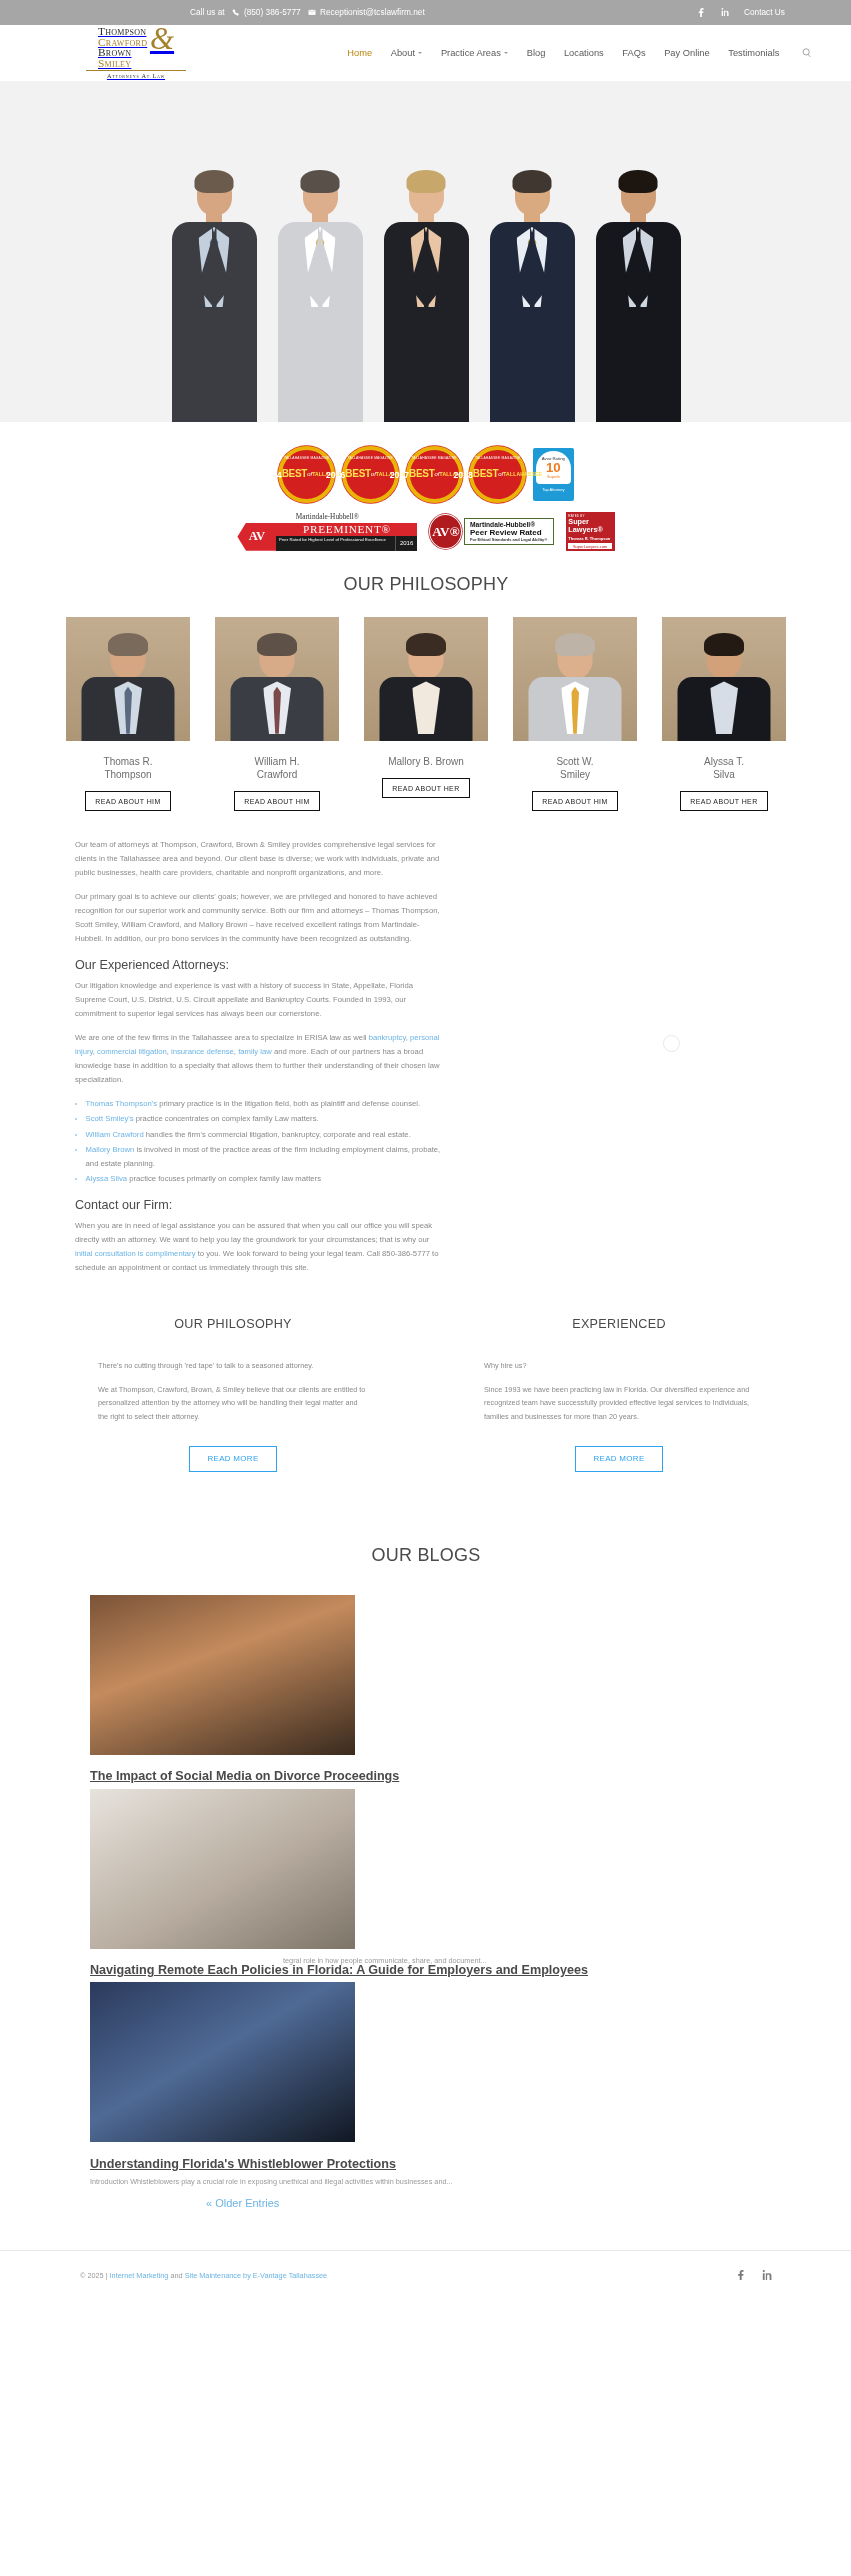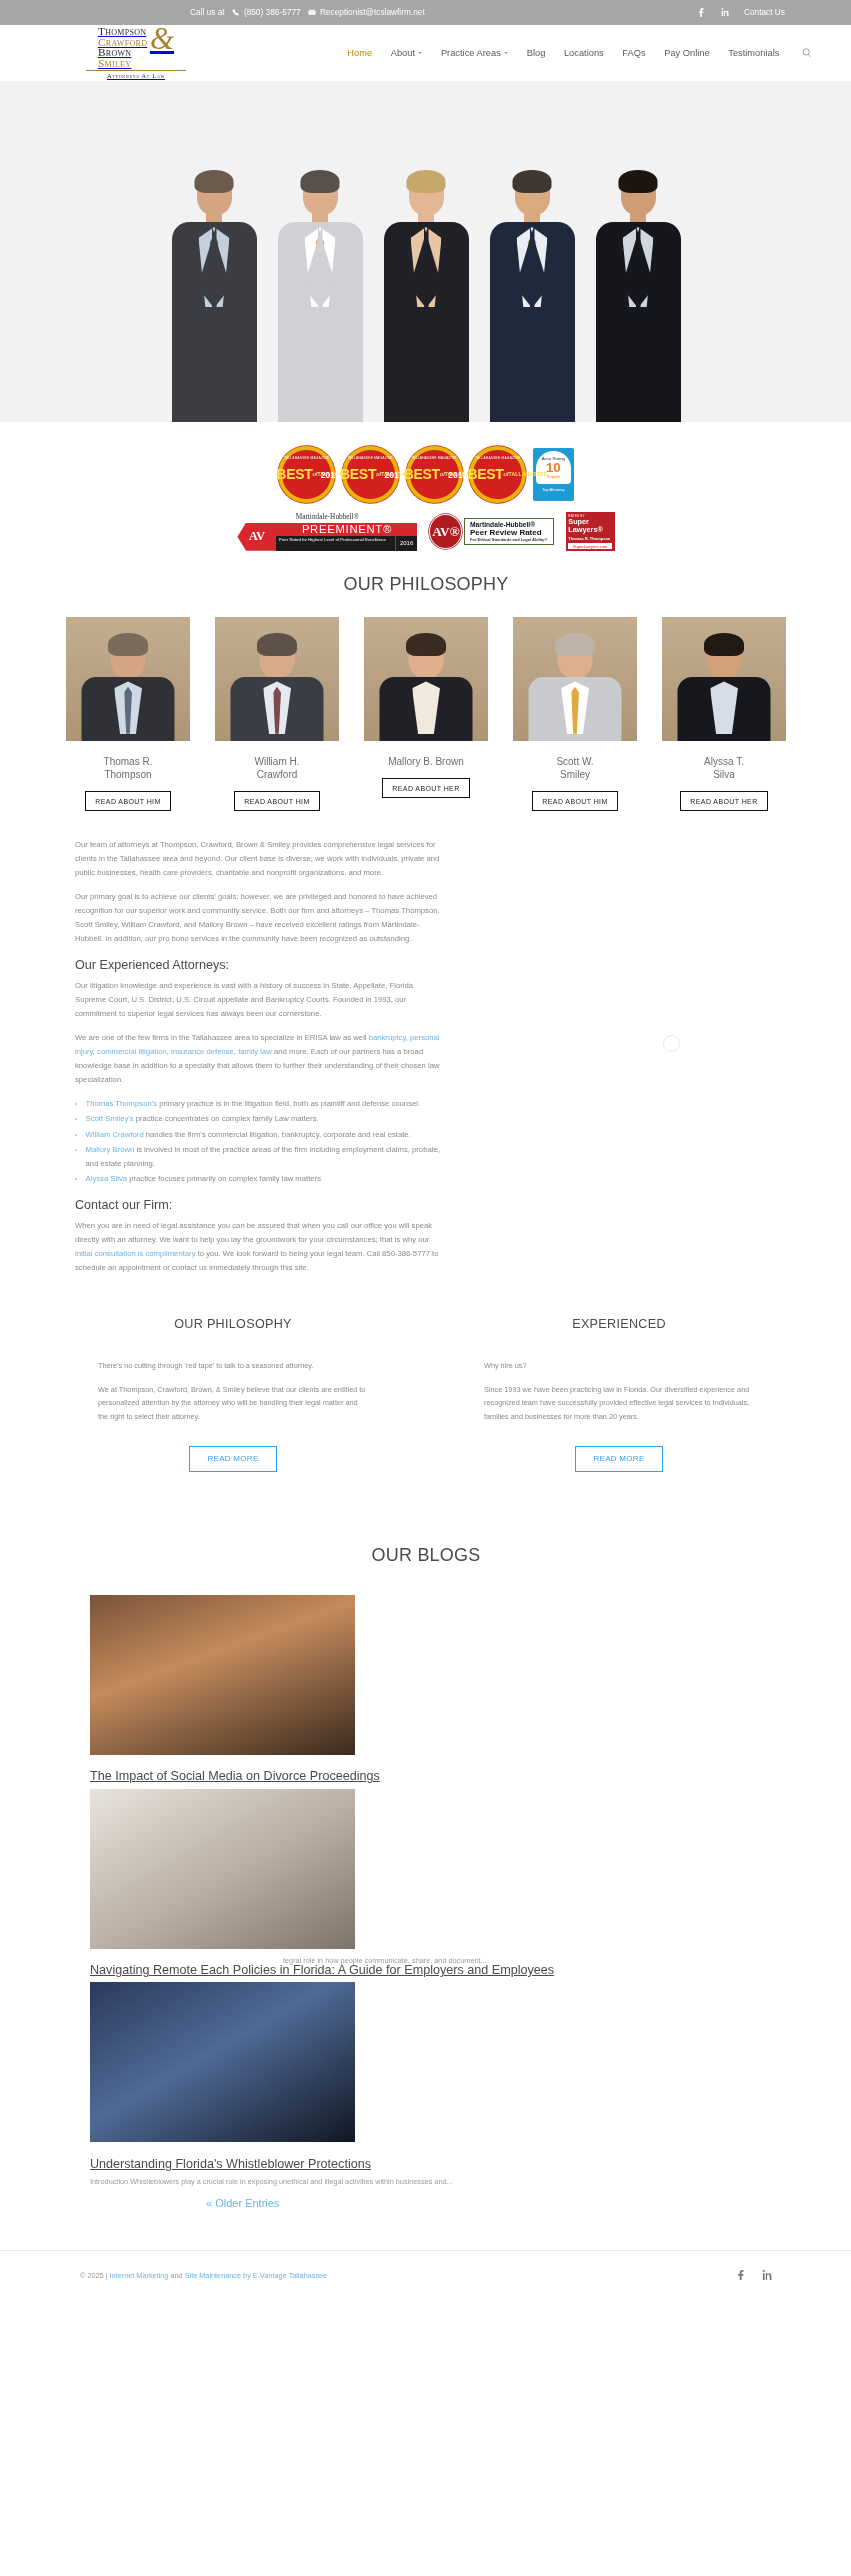--- a/index.html
+++ b/index.html
@@ -122,40 +122,40 @@
   .best-badge {
     width: 57px; height: 57px; border-radius: 50%;
     background: #d41f1f;
     border: 4px solid #eab308;
     box-shadow: 0 0 0 0.7px #d41f1f;
     display: flex; flex-direction: row; align-items: center; justify-content: center;
     color: #ffe14d; position: relative;
   }
   .bb-top { font-size: 3.3px; color: #fff; letter-spacing: 0.2px; position: absolute; top: 6px; }
   .bb-year { font-size: 8.7px; color: #ffffff; font-weight: bold; margin-top: 1.3px; }
-  .bb-best { font-size: 14px; font-weight: bold; color: #ffe14d; line-height: 1; letter-spacing: -0.3px; }
+  .bb-best { font-size: 10px; font-weight: bold; color: #ffe14d; line-height: 1; letter-spacing: -0.3px; }
   .bb-of { font-size: 6px; color: #ffffff; font-style: italic; line-height: 1; }
   .bb-city { font-size: 5px; color: #ffe14d; font-weight: bold; letter-spacing: 0.2px; }
 
   .avvo-badge {
     width: 41px; height: 53px; background: #1e9ad6; border-radius: 2px;
     display: flex; flex-direction: column; align-items: center; padding-top: 3.3px; color: #fff;
   }
   .avvo-inner { background: #fff; width: 35px; height: 33px; border-radius: 17.3px 17.3px 4px 4px; display: flex; flex-direction: column; align-items: center; justify-content: center; }
   .avvo-label { font-size: 4.3px; color: #333; }
   .avvo-num { font-size: 13.3px; color: #f07c1f; font-weight: bold; line-height: 1; }
   .avvo-sup { font-size: 4px; color: #f07c1f; }
   .avvo-foot { font-size: 4px; margin-top: 3.3px; }
 
   .av-pre { display: flex; flex-direction: column; align-items: center; }
   .av-pre-top { font-family: "Liberation Serif", serif; font-size: 7.3px; color: #333; margin-bottom: 1.3px; }
   .av-pre-box { display: flex; width: 180px; height: 28px; }
   .av-hex { width: 39px; background: #d8262c; color: #fff; display: flex; align-items: center; justify-content: center; font-size: 12.6px; font-weight: bold; font-family: "Liberation Serif", serif; clip-path: polygon(0 50%, 22% 0, 100% 0, 100% 100%, 22% 100%); }
   .av-pre-right { flex: 1; display: flex; flex-direction: column; }
-  .av-pre-word { background: #d8262c; color: #fff; font-size: 11.3px; letter-spacing: 0.7px; text-align: center; padding: 0.7px 0; font-family: Liberation Sans, sans-serif; }
+  .av-pre-word { background: #d8262c; color: #fff; font-size: 11.3px; letter-spacing: 0.7px; text-align: center; padding: 0.7px 0; font-family: Liberation Serif, serif; }
   .av-pre-bottom { display: flex; flex: 1; }
   .av-pre-txt { background: #1c1c1c; color: #fff; font-size: 4.3px; line-height: 1.25; flex: 1; padding: 1.3px 2.7px; }
   .av-pre-yr { background: #1c1c1c; color: #fff; font-size: 6px; display: flex; align-items: center; justify-content: center; width: 22.6px; border-left: 0.7px solid #555; }
 
   .av-peer { display: flex; align-items: center; gap: 1.3px; }
   .av-circle { width: 33px; height: 35px; border-radius: 50%; background: #b01b20; border: 1.3px solid #fff; box-shadow: 0 0 0 0.7px #b01b20; color: #fff; display: flex; align-items: center; justify-content: center; font-family: "Liberation Serif", serif; font-size: 13.3px; font-weight: bold; }
   .av-peer-txt { border: 1.3px solid #4d6b2f; padding: 2px 5.3px; background: #fff; }
   .av-peer-l1 { font-size: 6.7px; color: #111; font-weight: bold; }
   .av-peer-l2 { font-size: 8px; color: #111; font-weight: bold; }
   .av-peer-l3 { font-size: 4px; color: #333; font-weight: bold; }
@@ -227,21 +227,21 @@
   }
 
   
   .blogs { padding: 33px 0 13.3px; }
   .blog-list { width: 672px; margin: 29px auto 0; position: relative; }
   .blog-item { position: relative; margin-bottom: 0; }
   .blog-thumb { width: 265px; height: 160px; overflow: hidden; position: relative; }
   .b1 { background: linear-gradient(160deg,#7a5338,#c48b5d 40%,#3a2a1e); }
   .b2 { background: linear-gradient(150deg,#e7e3dd,#b8ada0 55%,#7d7468); }
   .b3 { background: linear-gradient(150deg,#2b3a5c,#4f6a96 45%,#111722); }
-  .blog-title { font-size: 12.6px; color: #4a4a4a; font-weight: 400; margin: 14.6px 0 5.3px; }
+  .blog-title { font-size: 12.6px; color: #4a4a4a; font-weight: 700; margin: 14.6px 0 5.3px; }
   .blog-excerpt { font-size: 7.3px; color: #9a9a9a; line-height: 1.7; }
   .blog-ex-offset { margin-left: 193px; margin-top: -17.3px; }
   .older { font-size: 11px; color: #6cb4e4; text-decoration: none; display: inline-block; margin-top: 8px; margin-left: 116px; }
 
   
   .footer {
     border-top: 0.7px solid #e8e8e8;
     margin-top: 28px;
     padding: 18.6px 53px 31px 80px;
     display: flex;

